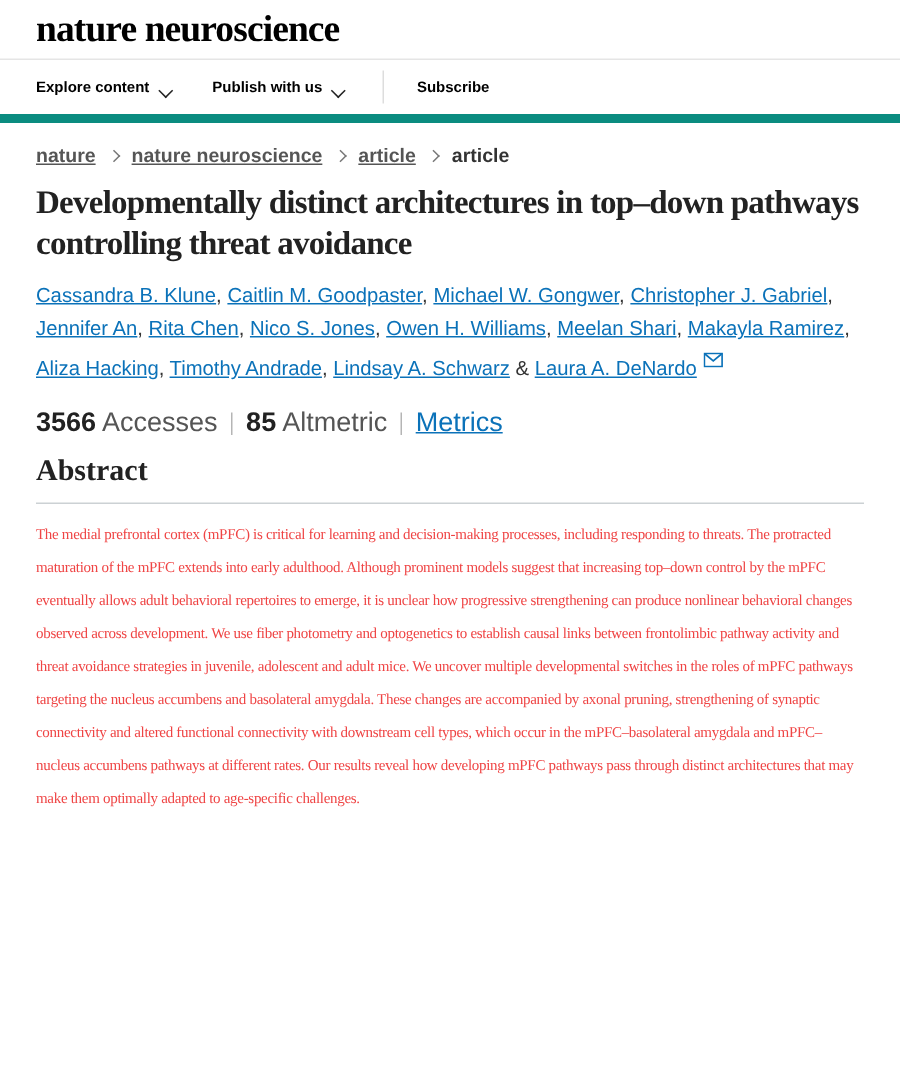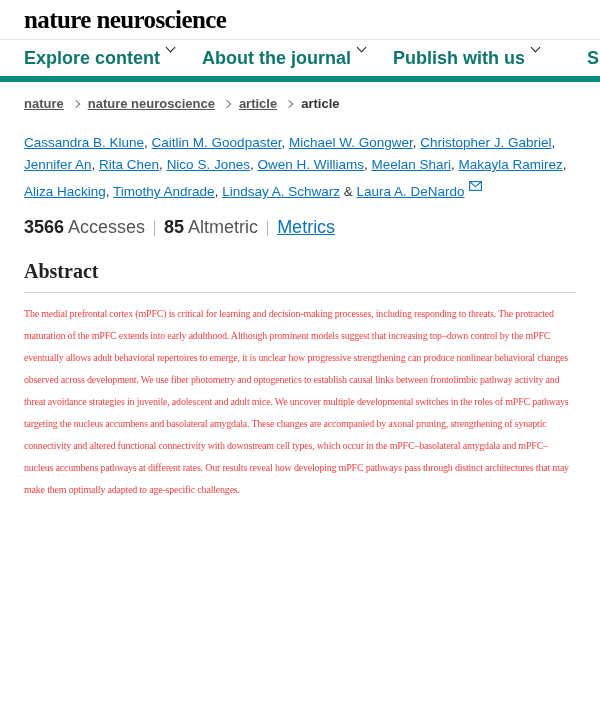--- a/index.html
+++ b/index.html
@@ -18,23 +18,23 @@
     font-family: "Liberation Serif", serif;
     font-weight: 700; font-size: 25px; letter-spacing: -0.6px;
     color: #000; cursor: pointer;
   }
   .nav {
     height: 36px; border-top: 1px solid #e5e5e5;
     display: flex; align-items: center; padding: 0 24px;
   }
   .nav-links { display: flex; align-items: center; gap: 28px; }
   .nav-item {
-    font-size: 18px; font-weight: 700; color: #0f766e;
+    font-size: 10px; font-weight: 700; color: #000000;
     text-decoration: none; white-space: nowrap; cursor: pointer;
-    display: inline-flex; align-items: flex-start;
+    display: inline-flex; align-items: flex-end;
   }
   .chev {
     display: inline-block; width: 6px; height: 6px;
     border-right: 1.7px solid #222; border-bottom: 1.7px solid #222;
     transform: rotate(45deg); margin-left: 7px; margin-top: -4px;
   }
   .nav-divider { width: 1px; height: 22px; background: #ddd; margin: 0 22px 0 26px; }
   .teal-bar { height: 6px; background: var(--accent, #0b8c80); }
 
   
@@ -55,33 +55,33 @@
     background: #b5b5b5; margin: 0 9px; vertical-align: -3px;
   }
 
   h1.title {
     margin: 10px 0 0;
     font-family: "Liberation Serif", serif;
     font-weight: 700; font-size: 22px; line-height: 27px;
     letter-spacing: -0.5px; color: #222; max-width: 560px;
   }
 
-  .authors { margin: 21px 0 0; font-size: 13.5px; line-height: 22px; color: #333; max-width: 556px; }
+  .authors { margin: 11px 0 0; font-size: 13.5px; line-height: 22px; color: #333; max-width: 556px; }
   .author-link { color: var(--link, #0b72b9); text-decoration: underline; cursor: pointer; white-space: nowrap; }
   .amp { color: #333; }
   .email-sup { display: inline-block; margin-left: 4px; vertical-align: 5px; cursor: pointer; }
 
   .citation { margin-top: 12px; font-size: 14px; color: #222; }
   .link { color: var(--link, #0b72b9); text-decoration: underline; cursor: pointer; }
   .journal-link { font-style: italic; font-weight: 400; }
 
   .metrics { margin-top: 14px; font-size: 18px; color: #555; }
   .metrics b { color: #222; font-weight: 700; margin-right: 4px; }
 
-  .abstract { margin-top: 22px; }
+  .abstract { margin-top: 11px; }
   .abstract h2 {
     margin: 0; font-family: "Liberation Serif", serif;
     font-weight: 700; font-size: 20px; color: #222;
   }
   .abstract hr { border: none; border-top: 1px solid #ccd1d4; margin: 9px 0 0; }
   .abstract p {
     margin: 10px 0 0;
     font-family: "Liberation Serif", serif;
     font-size: 10px; line-height: 22px; letter-spacing: -0.2px;
     color: #ef4444; max-width: 556px;
@@ -92,21 +92,20 @@
 
 <div class="page">
 
   <header>
     <div class="logo-bar">
       <span class="logo">nature neuroscience</span>
     </div>
     <nav class="nav">
       <div class="nav-links" id="nav-links">
           <a class="nav-item">Explore content<span class="chev"></span></a>
-          <a class="nav-item">About the journal<span class="chev"></span></a>
           <a class="nav-item">Publish with us<span class="chev"></span></a>
         </div>
       <span class="nav-divider"></span>
       <a class="nav-item">Subscribe</a>
     </nav>
     <div class="teal-bar"></div>
   </header>
 
   <main class="content">
 
@@ -114,20 +113,21 @@
         <a class="crumb">nature</a>
         <span class="crumb-sep"></span>
         <a class="crumb">nature neuroscience</a>
         <span class="crumb-sep"></span>
         <a class="crumb">article</a>
         <span class="crumb-sep"></span>
         <span class="crumb-current">article</span>
       </nav>
 
 
+    <h1 class="title">Developmentally distinct architectures in top–down pathways controlling threat avoidance</h1>
 
     <p class="authors" id="authors"><a class="author-link">Cassandra B. Klune</a>, <a class="author-link">Caitlin M. Goodpaster</a>, <a class="author-link">Michael W. Gongwer</a>, <a class="author-link">Christopher J. Gabriel</a>, <a class="author-link">Jennifer An</a>, <a class="author-link">Rita Chen</a>, <a class="author-link">Nico S. Jones</a>, <a class="author-link">Owen H. Williams</a>, <a class="author-link">Meelan Shari</a>, <a class="author-link">Makayla Ramirez</a>, <a class="author-link">Aliza Hacking</a>, <a class="author-link">Timothy Andrade</a>, <a class="author-link">Lindsay A. Schwarz</a><span class="amp"> &amp; </span><a class="author-link">Laura A. DeNardo</a><span class="email-sup"><svg width="13" height="10" viewBox="0 0 13 10">
             <rect x="0.6" y="0.6" width="11.8" height="8.8" fill="none" stroke="#0b72b9" stroke-width="1.1"></rect>
             <path d="M1 1 L6.5 5.6 L12 1" fill="none" stroke="#0b72b9" stroke-width="1.1"></path>
           </svg></span></p>
 
 
     <div class="metrics">
       <b>3566</b><span>Accesses</span><span class="vdiv"></span><b>85</b><span>Altmetric</span><span class="vdiv"></span><a class="link">Metrics</a>
     </div>

